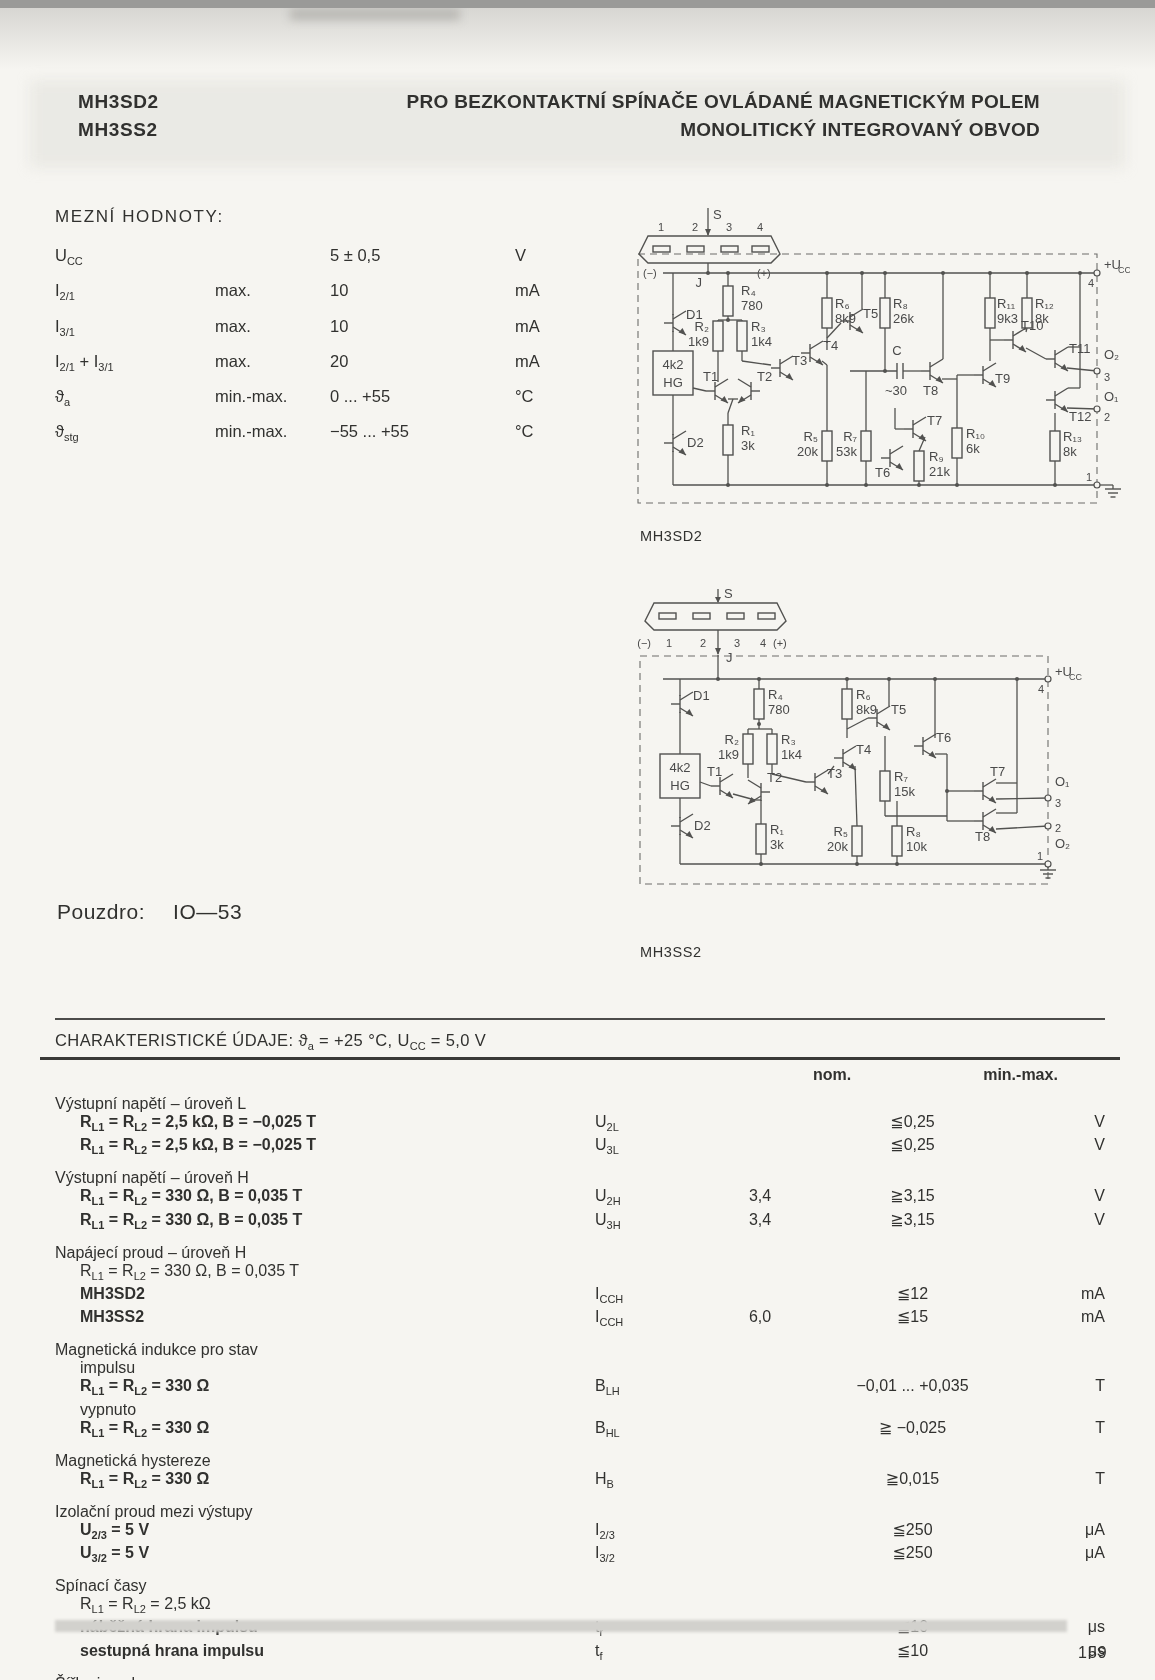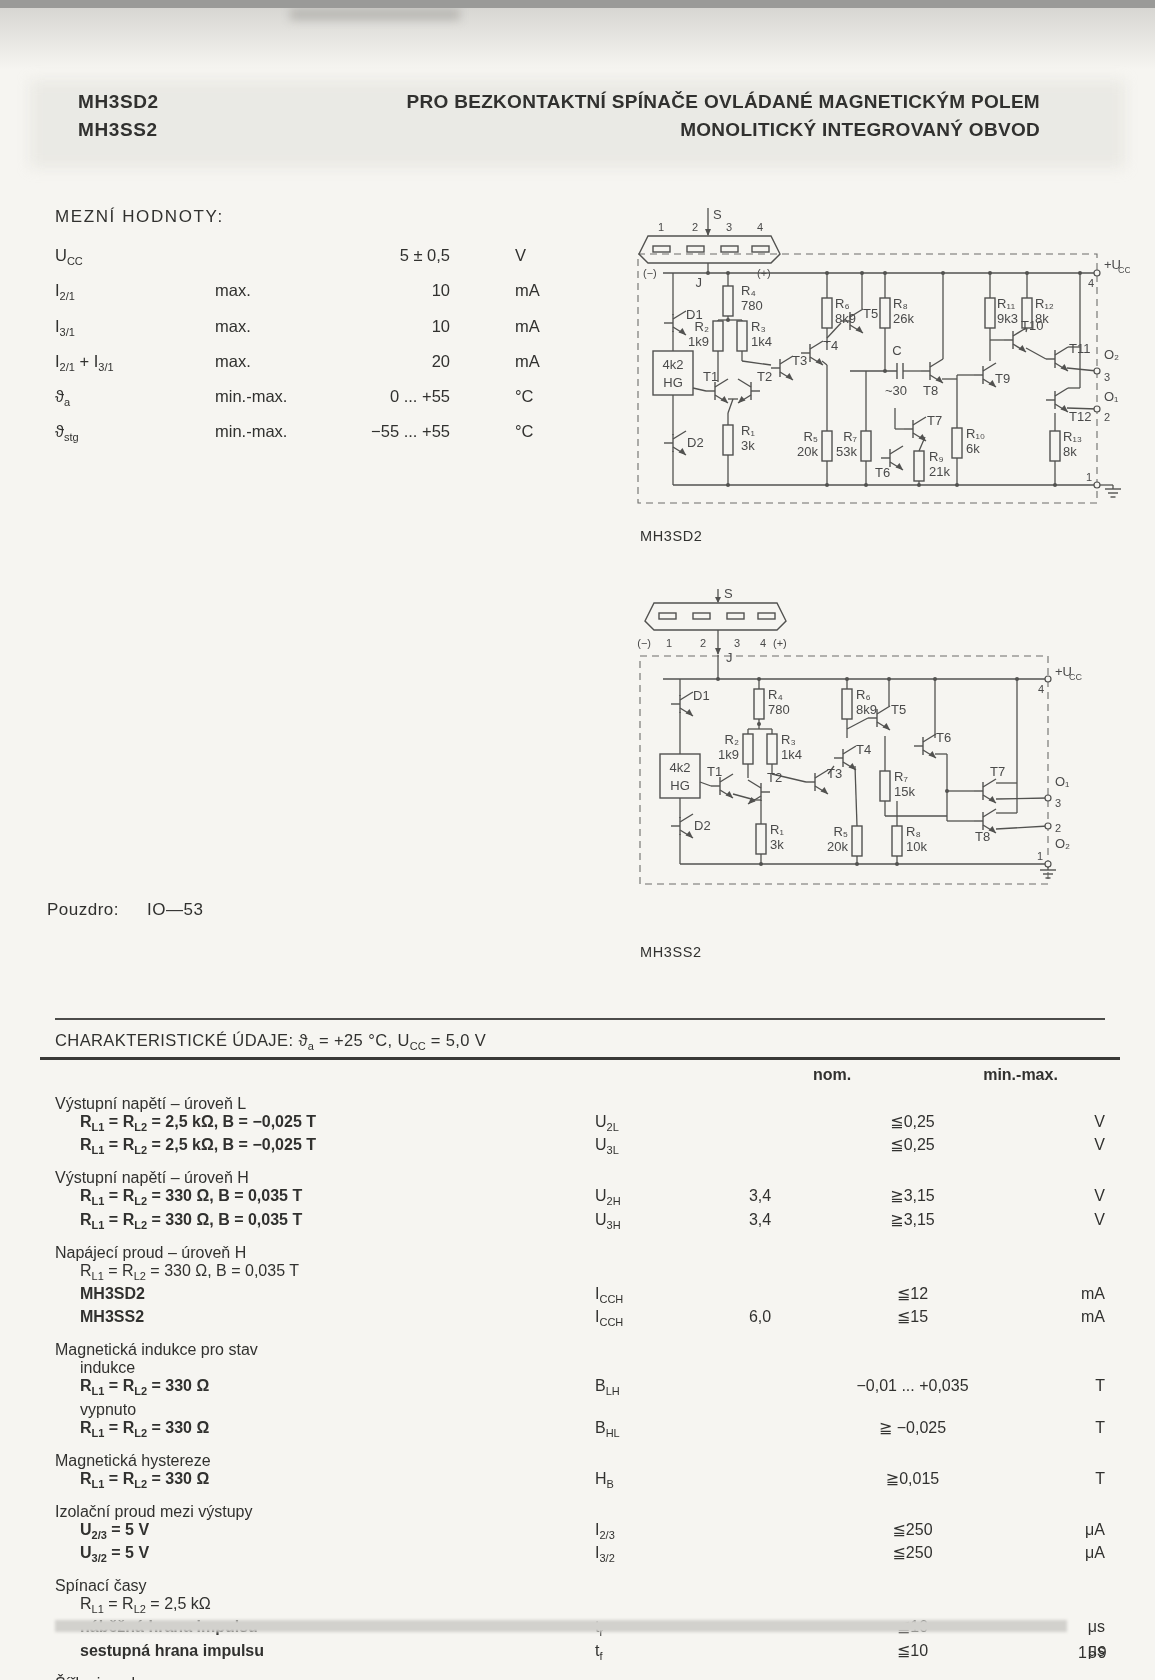--- a/index.html
+++ b/index.html
@@ -15,35 +15,35 @@
         background:#d2d1cd;filter:blur(1.5px);}
   
   .hdr-models{position:absolute;left:78px;top:80px;font-size:19px;font-weight:bold;
         letter-spacing:.6px;line-height:28px;}
   .hdr-title{position:absolute;left:300px;top:80px;width:740px;text-align:right;
         font-size:19px;font-weight:bold;letter-spacing:.3px;line-height:28px;}
   
   .limits-title{position:absolute;left:55px;top:199px;font-size:17px;letter-spacing:1.6px;}
   .limits-grid{position:absolute;left:55px;top:233px;width:560px;font-size:16.5px;}
   .lrow{display:grid;grid-template-columns:160px 115px 120px 1fr;line-height:29px;align-items:baseline;}
-  .lval{text-align:right;}
+  .lval{text-align:left;}
   .lunit{padding-left:65px;}
   sub{font-size:11px;letter-spacing:0;}
   
   .sch{position:absolute;color:#4f4f4f;}
   .sch text{font-size:13px;fill:#4a4a4a;stroke:none;}
   .sch text.pin{font-size:11px;}
   .sch text.tiny{font-size:9px;}
   .wire{stroke:#525250;stroke-width:1.3;fill:none;}
   .comp{stroke:#525250;stroke-width:1.4;fill:none;}
   .dash{stroke:#6d6d6b;stroke-width:1.1;fill:none;stroke-dasharray:7 5;}
   .dot{fill:#525250;stroke:none;}
   .term{fill:#f6f5f1;stroke:#525250;stroke-width:1.2;}
   .sch-caption{position:absolute;font-size:14.5px;letter-spacing:.6px;}
-  .pouzdro{position:absolute;left:47px;top:892px;font-size:17px;letter-spacing:.5px;}
+  .pouzdro{position:absolute;left:57px;top:892px;font-size:21px;letter-spacing:.5px;}
   .pouzdro .pz-val{margin-left:28px;}
   
   .rule1{position:absolute;left:55px;top:1010px;width:1050px;height:2px;background:#4c4c4a;}
   .rule2{position:absolute;left:40px;top:1049px;width:1080px;height:3px;background:#393937;}
   
   .char-title{position:absolute;left:55px;top:1023px;font-size:16.5px;letter-spacing:.4px;}
   .char-table{position:absolute;left:55px;top:1057px;width:1050px;font-size:16px;}
   .crow{display:grid;grid-template-columns:540px 120px 90px 215px 85px;line-height:18px;align-items:baseline;}
   .crow .desc{padding-left:25px;font-weight:bold;}
   .crow .nom,.crow .mm{text-align:center;}
@@ -545,21 +545,21 @@
     </div>
     <div class="crow">
       <span class="desc">MH3SS2</span>
       <span><span>I</span><sub>CCH</sub></span>
       <span class="nom">6,0</span>
       <span class="mm">≦15</span>
       <span class="unit">mA</span>
     </div>
 
     <div class="cheading">Magnetická indukce pro stav</div>
-    <div class="cdesc-only">indukce</div>
+    <div class="cdesc-only">impulsu</div>
     <div class="crow">
       <span class="desc"><span>R</span><sub>L1</sub> <span>=</span> <span>R</span><sub>L2</sub> <span>=</span> <span>330 Ω</span></span>
       <span><span>B</span><sub>LH</sub></span>
       <span class="nom"></span>
       <span class="mm">−0,01 ... +0,035</span>
       <span class="unit">T</span>
     </div>
     <div class="cdesc-only">vypnuto</div>
     <div class="crow">
       <span class="desc"><span>R</span><sub>L1</sub> <span>=</span> <span>R</span><sub>L2</sub> <span>=</span> <span>330 Ω</span></span>

